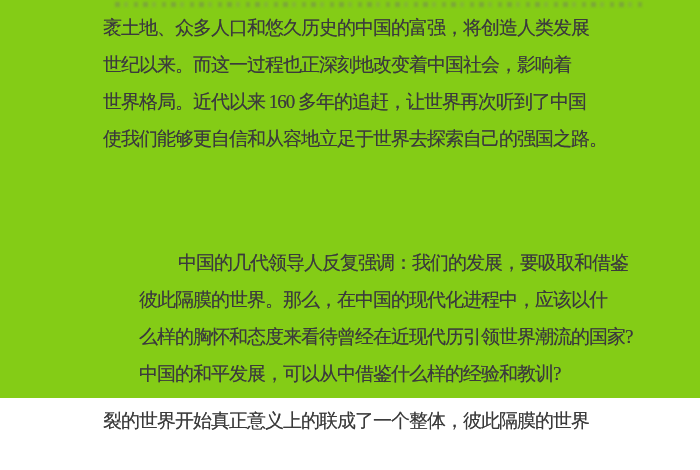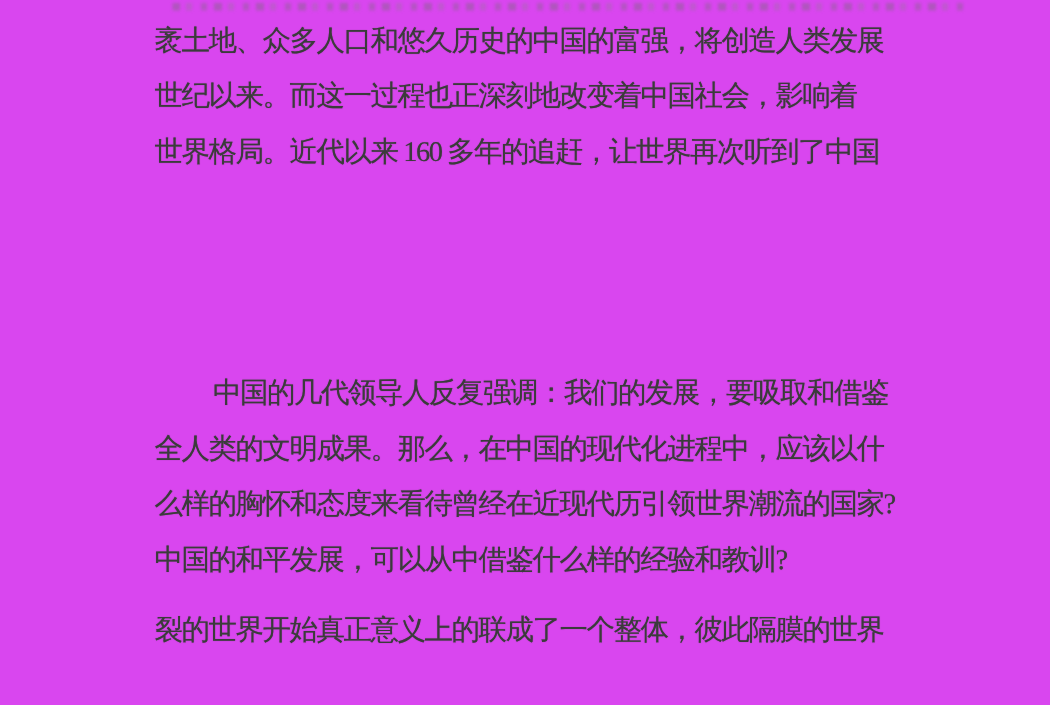--- a/index.html
+++ b/index.html
@@ -8,22 +8,22 @@
   }
   body {
     width: 700px;
     height: 470px;
     background: #ffffff;
     overflow: hidden;
   }
   .page {
     position: relative;
     width: 700px;
-    height: 470px;
-    background: #d946ef;
+    height: 398px;
+    background: #84cc16;
     font-family: "Liberation Serif", "DejaVu Serif", serif;
   }
   
   .clipped-line {
     position: absolute;
     top: 2px;
     left: 115px;
     width: 530px;
     height: 5px;
     background: repeating-linear-gradient(
@@ -41,41 +41,42 @@
     position: absolute;
     left: 103px;
     color: #3b3b3b;
     font-size: 19px;
     line-height: 37px;
     letter-spacing: -1px;
     white-space: nowrap;
     text-shadow: 0 0 0.6px rgba(70,70,70,0.75);
   }
   .para-1 { top: 9px; }
-  .para-2 { top: 244px; }
+  .para-2 { top: 244px; margin-left: 36px; }
   .para-3 { top: 402px; }
   .line { height: 37px; }
   .indent { padding-left: 39px; }
 </style>
 </head>
 <body>
 
 <div class="page">
 
   <div class="clipped-line"></div>
 
   <div class="para para-1">
     <div class="line">袤土地、众多人口和悠久历史的中国的富强，将创造人类发展</div>
     <div class="line">世纪以来。而这一过程也正深刻地改变着中国社会，影响着</div>
     <div class="line">世界格局。近代以来 160 多年的追赶，让世界再次听到了中国</div>
+    <div class="line">使我们能够更自信和从容地立足于世界去探索自己的强国之路。</div>
   </div>
 
   <div class="para para-2">
     <div class="line indent">中国的几代领导人反复强调：我们的发展，要吸取和借鉴</div>
-    <div class="line">全人类的文明成果。那么，在中国的现代化进程中，应该以什</div>
+    <div class="line">彼此隔膜的世界。那么，在中国的现代化进程中，应该以什</div>
     <div class="line">么样的胸怀和态度来看待曾经在近现代历引领世界潮流的国家?</div>
     <div class="line">中国的和平发展，可以从中借鉴什么样的经验和教训?</div>
   </div>
 
   <div class="para para-3">
     <div class="line">裂的世界开始真正意义上的联成了一个整体，彼此隔膜的世界</div>
   </div>
 
 </div>
 

